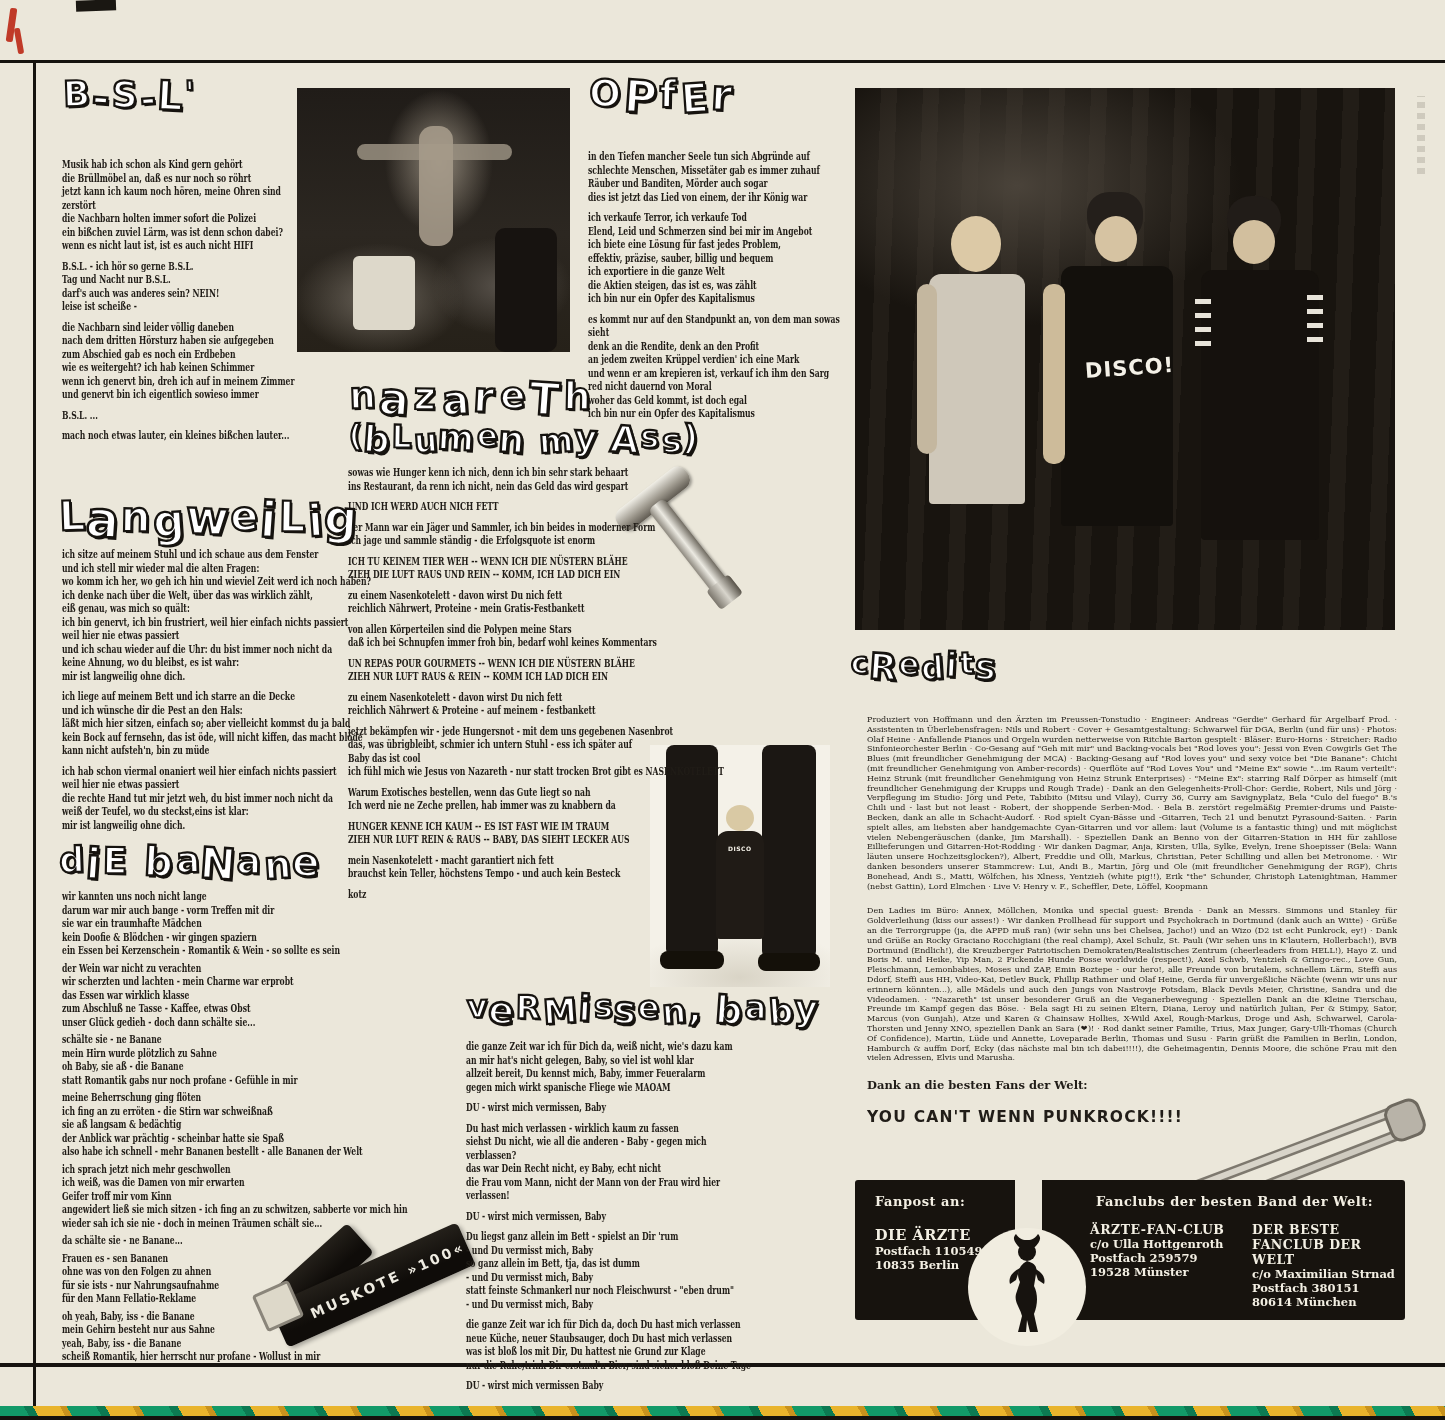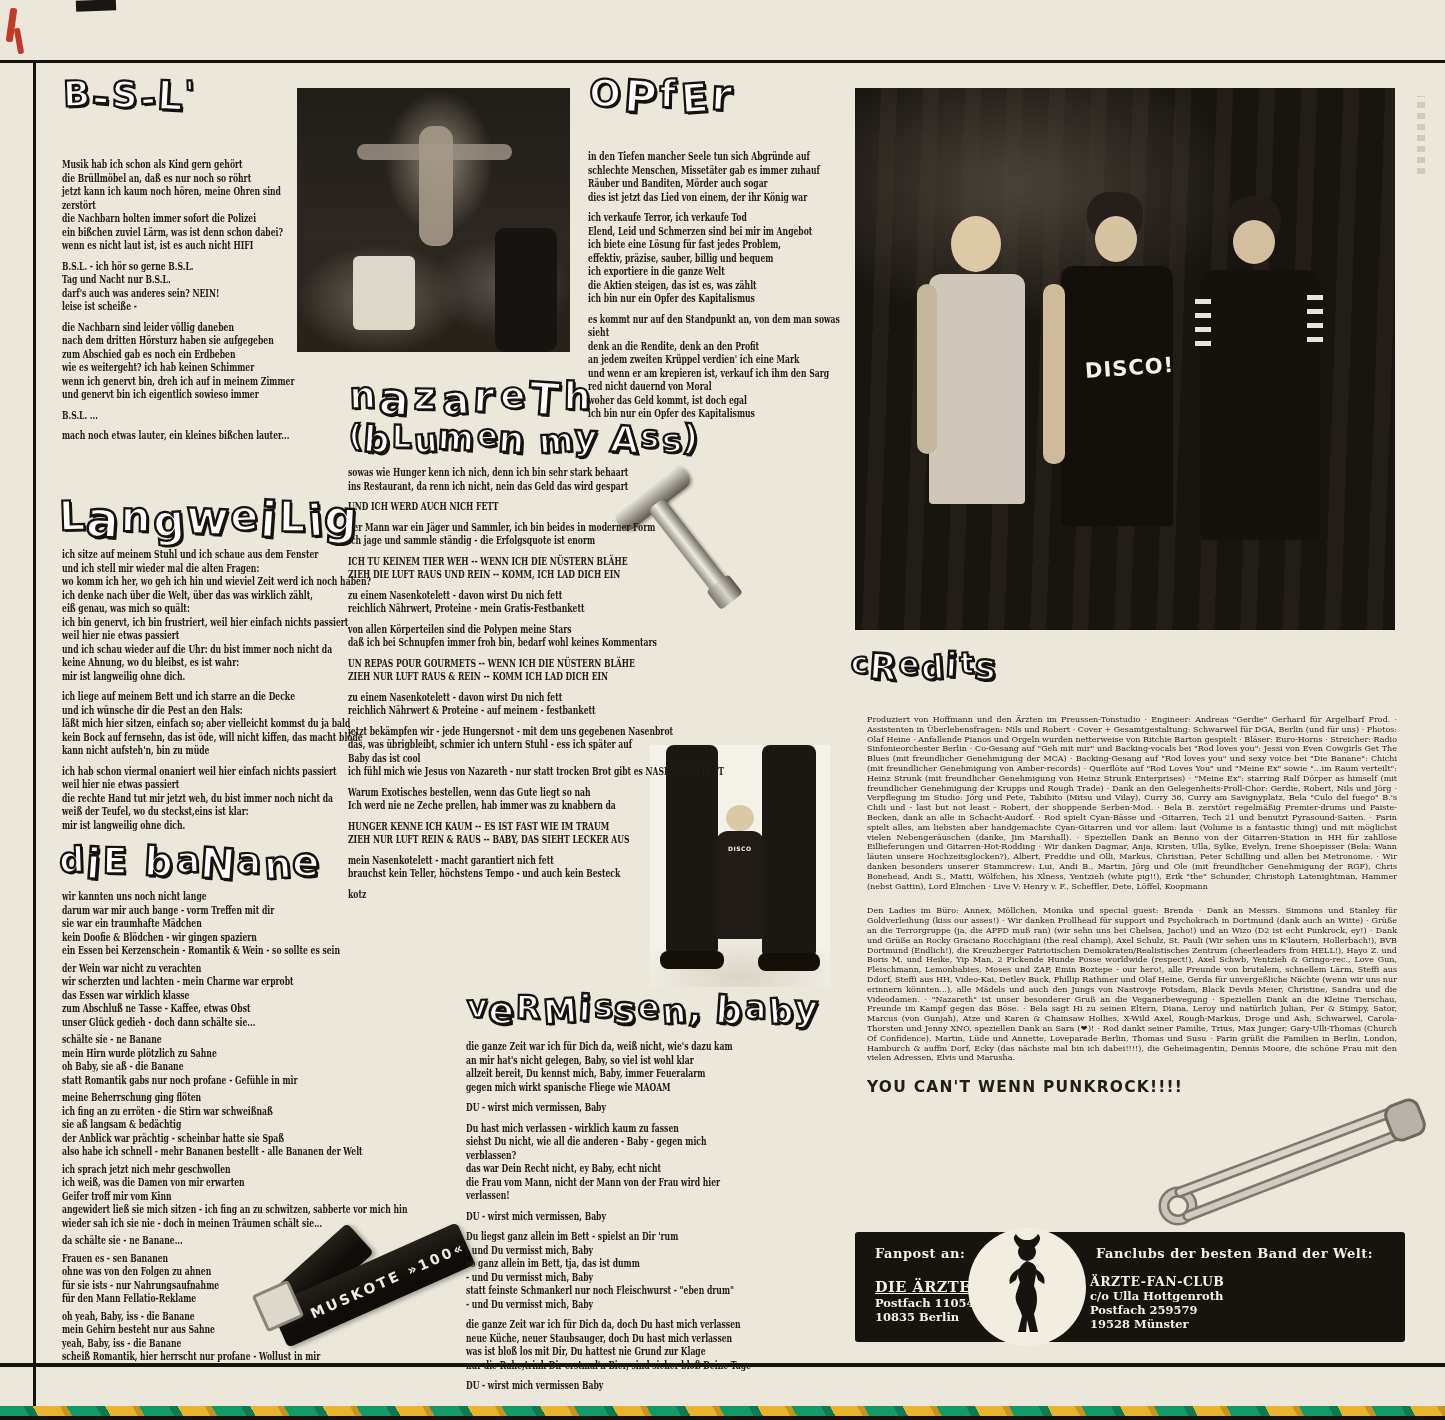--- a/index.html
+++ b/index.html
@@ -75,21 +75,21 @@
   .wristband{position:absolute;left:252px;top:1228px;width:230px;height:120px;}
   .wb-bar{position:absolute;background:linear-gradient(180deg,#24201a,#0f0c09 70%);border-radius:5px;
      box-shadow:2px 3px 4px rgba(0,0,0,.3);}
   .wb-a{left:18px;top:34px;width:205px;height:46px;transform:rotate(-24deg);}
   .wb-b{left:4px;top:30px;width:120px;height:40px;transform:rotate(-42deg);}
   .wb-buckle{position:absolute;left:6px;top:58px;width:34px;height:34px;background:#ddd8c9;
      border:3px solid #8a857a;border-radius:4px;transform:rotate(-24deg);}
   .wb-text{position:absolute;left:52px;top:44px;transform:rotate(-24deg);
      font:900 14px "DejaVu Sans",sans-serif;color:#efece2;letter-spacing:3px;}
   
-  .fanbox{position:absolute;top:1232px;height:110px;background:#17130e;color:#f3efe3;}
+  .fanbox{position:absolute;top:1180px;height:140px;background:#17130e;color:#f3efe3;}
   .fb-left{left:855px;width:160px;border-radius:3px 0 0 3px;}
   .fb-right{left:1042px;width:363px;border-radius:0 3px 3px 0;}
   .fb-circle{position:absolute;left:968px;top:1228px;width:118px;height:118px;border-radius:50%;
      background:#f1ede0;z-index:5;}
   .fb-head{font:700 13px "DejaVu Serif",serif;letter-spacing:.5px;}
   .fb-name{font:700 14.5px "DejaVu Serif",serif;letter-spacing:.5px;}
   .fb-line{font:700 11.5px/14px "DejaVu Serif",serif;}
   .fanbox .inner{position:absolute;}
 </style>
 </head>
@@ -330,37 +330,44 @@
 neue Küche, neuer Staubsauger, doch Du hast mich verlassen
 was ist bloß los mit Dir, Du hattest nie Grund zur Klage
 nur die Ruhe,trink Dir erstmal'n Bier, sind sicher bloß Deine Tage</div>
       <div class="stanza">DU - wirst mich vermissen Baby</div>
     </div>
 
   <div class="h h-cred bouncy" style="left:850px;top:646px;"><span style="transform: translateY(-2px) rotate(-2deg) scale(0.93);">c</span><span style="transform: translateY(2px) rotate(4deg) scale(1.12);">R</span><span style="transform: translateY(-1px) rotate(1deg) scale(0.95);">e</span><span style="transform: translateY(3px) rotate(-4deg) scale(1);">d</span><span style="transform: translateY(0px) rotate(3deg) scale(1.06);">i</span><span style="transform: translateY(-2px) rotate(-2deg) scale(0.93);">t</span><span style="transform: translateY(2px) rotate(4deg) scale(1.12);">s</span></div>
   <div class="credits-body">
     <p>Produziert von Hoffmann und den Ärzten im Preussen-Tonstudio · Engineer: Andreas "Gerdie" Gerhard für Argelbarf Prod. · Assistenten in Überlebensfragen: Nils und Robert · Cover + Gesamtgestaltung: Schwarwel für DGA, Berlin (und für uns) · Photos: Olaf Heine · Anfallende Pianos und Orgeln wurden netterweise von Ritchie Barton gespielt · Bläser: Euro-Horns · Streicher: Radio Sinfonieorchester Berlin · Co-Gesang auf "Geh mit mir" und Backing-vocals bei "Rod loves you": Jessi von Even Cowgirls Get The Blues (mit freundlicher Genehmigung der MCA) · Backing-Gesang auf "Rod loves you" und sexy voice bei "Die Banane": Chichi (mit freundlicher Genehmigung von Amber-records) · Querflöte auf "Rod Loves You" und "Meine Ex" sowie "...im Raum verteilt": Heinz Strunk (mit freundlicher Genehmigung von Heinz Strunk Enterprises) · "Meine Ex": starring Ralf Dörper as himself (mit freundlicher Genehmigung der Krupps und Rough Trade) · Dank an den Gelegenheits-Proll-Chor: Gerdie, Robert, Nils und Jörg · Verpflegung im Studio: Jörg und Pete, Tabibito (Mitsu und Vilay), Curry 36, Curry am Savignyplatz, Bela "Culo del fuego" B.'s Chili und - last but not least - Robert, der shoppende Serben-Mod. · Bela B. zerstört regelmäßig Premier-drums und Paiste-Becken, dank an alle in Schacht-Audorf. · Rod spielt Cyan-Bässe und -Gitarren, Tech 21 und benutzt Pyrasound-Saiten. · Farin spielt alles, am liebsten aber handgemachte Cyan-Gitarren und vor allem: laut (Volume is a fantastic thing) und mit möglichst vielen Nebengeräuschen (danke, Jim Marshall). · Speziellen Dank an Benno von der Gitarren-Station in HH für zahllose Eillieferungen und Gitarren-Hot-Rodding · Wir danken Dagmar, Anja, Kirsten, Ulla, Sylke, Evelyn, Irene Shoepisser (Bela: Wann läuten unsere Hochzeitsglocken?), Albert, Freddie und Olli, Markus, Christian, Peter Schilling und allen bei Metronome. · Wir danken besonders unserer Stammcrew: Lui, Andi B., Martin, Jörg und Ole (mit freundlicher Genehmigung der RGF), Chris Bonehead, Andi S., Matti, Wölfchen, his Xlness, Yentzieh (white pig!!), Erik "the" Schunder, Christoph Latenightman, Hammer (nebst Gattin), Lord Elmchen · Live V: Henry v. F., Scheffler, Dete, Löffel, Koopmann</p>
     <p>Den Ladies im Büro: Annex, Möllchen, Monika und special guest: Brenda · Dank an Messrs. Simmons und Stanley für Goldverleihung (kiss our asses!) · Wir danken Prollhead für support und Psychokrach in Dortmund (dank auch an Witte) · Grüße an die Terrorgruppe (ja, die APPD muß ran) (wir sehn uns bei Chelsea, Jacho!) und an Wizo (D2 ist echt Punkrock, ey!) · Dank und Grüße an Rocky Graciano Rocchigiani (the real champ), Axel Schulz, St. Pauli (Wir sehen uns in K'lautern, Hollerbach!), BVB Dortmund (Endlich!), die Kreuzberger Patriotischen Demokraten/Realistisches Zentrum (cheerleaders from HELL!), Hayo Z. und Boris M. und Heike, Yip Man, 2 Fickende Hunde Posse worldwide (respect!), Axel Schwb, Yentzieh &amp; Gringo-rec., Love Gun, Fleischmann, Lemonbabies, Moses und ZAP, Emin Boztepe - our hero!, alle Freunde von brutalem, schnellem Lärm, Steffi aus Ddorf, Steffi aus HH, Video-Kai, Detlev Buck, Phillip Rathmer und Olaf Heine, Gerda für unvergeßliche Nächte (wenn wir uns nur erinnern könnten...), alle Mädels und auch den Jungs von Nastrovje Potsdam, Black Devils Meier, Christine, Sandra und die Videodamen. · "Nazareth" ist unser besonderer Gruß an die Veganerbewegung · Speziellen Dank an die Kleine Tierschau, Freunde im Kampf gegen das Böse. · Bela sagt Hi zu seinen Eltern, Diana, Leroy und natürlich Julian, Per &amp; Stimpy, Sator, Marcus (von Gunjah), Atze und Karen &amp; Chainsaw Hollies, X-Wild Axel, Rough-Markus, Droge und Ash, Schwarwel, Carola-Thorsten und Jenny XNO, speziellen Dank an Sara (❤)! · Rod dankt seiner Familie, Trius, Max Junger, Gary-Ulli-Thomas (Church Of Confidence), Martin, Lüde und Annette, Loveparade Berlin, Thomas und Susu · Farin grüßt die Familien in Berlin, London, Hamburch &amp; auffm Dorf, Ecky (das nächste mal bin ich dabei!!!!), die Geheimagentin, Dennis Moore, die schöne Frau mit den vielen Adressen, Elvis und Marusha.</p>
+    <p class="fans-line">Dank an die besten Fans der Welt:</p>
     <p class="punchline">YOU CAN'T WENN PUNKROCK!!!!</p>
   </div>
 
   <div class="fanbox fb-left">
     <div class="inner fb-head" style="left:20px;top:14px;">Fanpost an:</div>
-    <div class="inner fb-name" style="left:20px;top:46px;text-decoration:underline;">DIE ÄRZTE</div>
+    <div class="inner fb-name" style="left:20px;top:46px;">DIE ÄRZTE</div>
     <div class="inner fb-line" style="left:20px;top:64px;">Postfach 110549</div>
     <div class="inner fb-line" style="left:20px;top:78px;">10835 Berlin</div>
   </div>
 
   <div class="fanbox fb-right">
     <div class="inner fb-head" style="left:48px;top:14px;margin-left:6px;">Fanclubs der besten Band der Welt:</div>
     <div class="inner" style="left:48px;top:42px;width:150px;">
       <div class="fb-name" style="font-size:12.5px;">ÄRZTE-FAN-CLUB</div>
       <div class="fb-line">c/o Ulla Hottgenroth</div>
       <div class="fb-line">Postfach 259579</div>
       <div class="fb-line">19528 Münster</div>
+    </div>
+    <div class="inner" style="left:210px;top:42px;width:150px;">
+      <div class="fb-name" style="font-size:12.5px;">DER BESTE FANCLUB DER WELT</div>
+      <div class="fb-line">c/o Maximilian Strnad</div>
+      <div class="fb-line">Postfach 380151</div>
+      <div class="fb-line">80614 München</div>
     </div>
   </div>
 
   <div class="fb-circle">
     <svg width="118" height="118" viewBox="0 0 118 118">
       <circle cx="59" cy="24" r="9" fill="#17130f"></circle>
       <path d="M52 20 C46 14 44 10 48 6 C52 12 56 12 59 12 C62 12 66 12 70 6 C74 10 72 14 66 20 Z" fill="#17130f"></path>
       <path d="M59 33 C50 38 48 46 52 54 L48 66 C46 74 52 80 54 88 L50 104 L58 104 L59 92 L62 104 L70 104 L66 86 C70 76 70 66 66 58 L68 46 C70 38 66 35 59 33 Z" fill="#17130f"></path>
       <path d="M52 40 C44 44 40 50 42 56 L48 52 Z" fill="#17130f"></path>
       <path d="M66 40 C74 44 78 50 76 56 L70 52 Z" fill="#17130f"></path>

